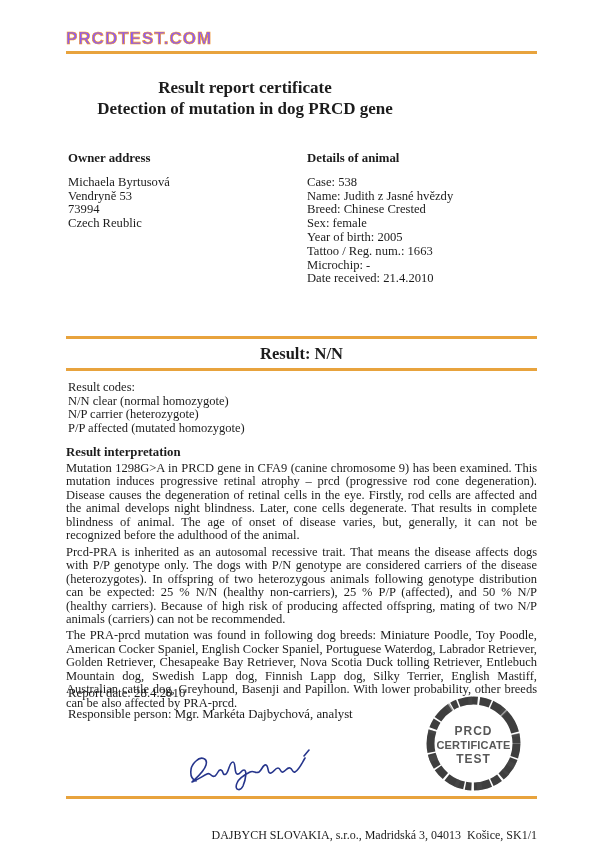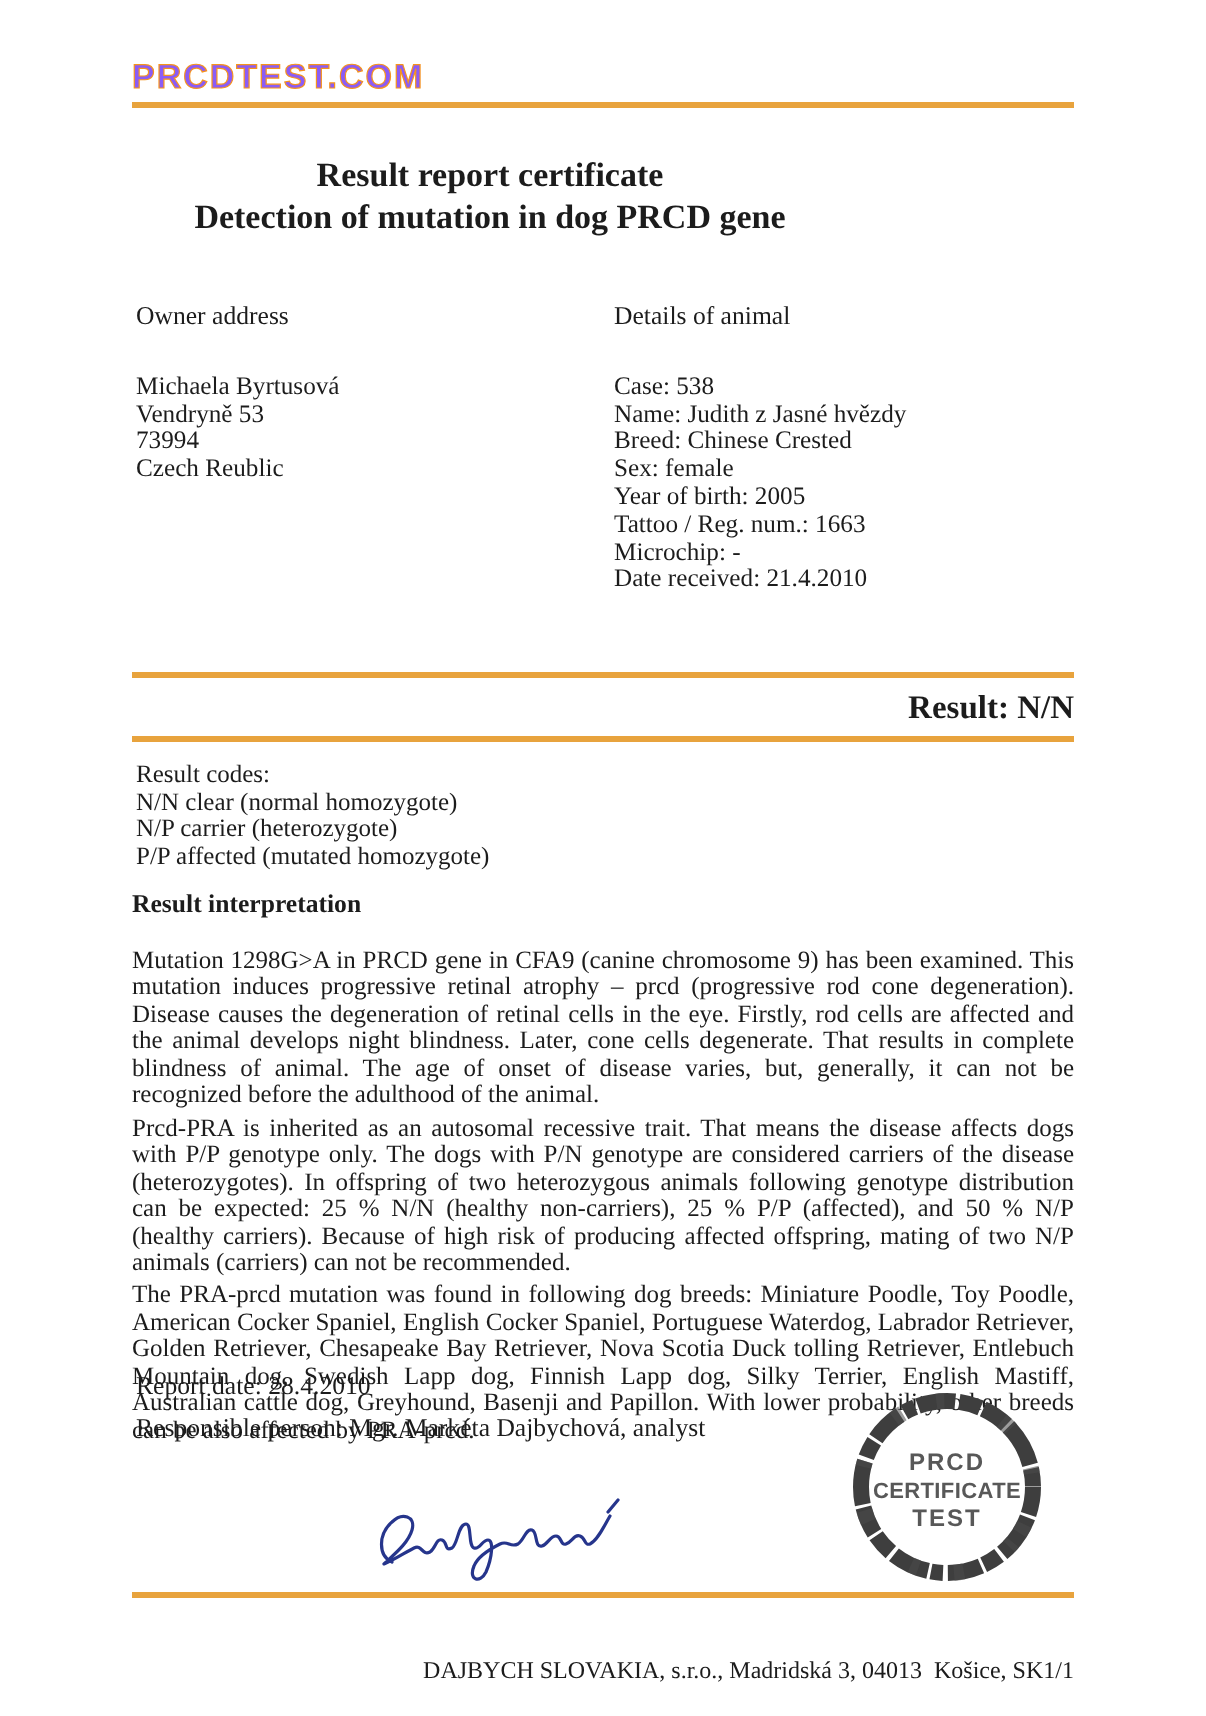--- a/index.html
+++ b/index.html
@@ -22,43 +22,43 @@
   .rule {
     position:absolute; left:66px; width:471px; height:3px;
     background:#e8a33d;
   }
   .rule-top { top:51px; }
   .rule-footer { top:796px; }
   .titles {
     position:absolute; left:0; top:77px; width:490px;
     text-align:center; font-weight:bold; font-size:17px; line-height:21px;
   }
-  .col-heading { font-weight:normal; font-size:12.8px; margin-bottom:21px; }
+  .col-heading { font-weight:bold; font-size:12.8px; margin-bottom:10px; }
   .owner-block {
     position:absolute; left:68px; top:152px; width:220px;
     font-size:12.6px; line-height:13.8px;
   }
   .animal-block {
     position:absolute; left:307px; top:152px; width:240px;
     font-size:12.6px; line-height:13.8px;
   }
   .result-banner {
     position:absolute; left:66px; top:336px; width:471px;
     border-top:3px solid #e8a33d; border-bottom:3px solid #e8a33d;
-    text-align:right; font-weight:bold; font-size:16.5px;
+    text-align:center; font-weight:bold; font-size:16.5px;
     padding:5px 0 4px 0;
   }
   .codes-block {
     position:absolute; left:68px; top:381px; width:460px;
     font-size:12.5px; line-height:13.6px;
   }
   .interp-block {
     position:absolute; left:66px; top:445px; width:471px;
   }
-  .interp-heading { font-weight:bold; font-size:12.8px; margin-bottom:14px; }
+  .interp-heading { font-weight:bold; font-size:12.8px; margin-bottom:2px; }
   .interp-block p {
     font-size:12.5px; line-height:13.45px;
     text-align:justify;
     margin-bottom:3px;
   }
   .signoff-block {
     position:absolute; left:68px; top:683px; width:350px;
     font-size:12.8px; line-height:21px;
   }
   .signature-svg { position:absolute; left:182px; top:746px; }

